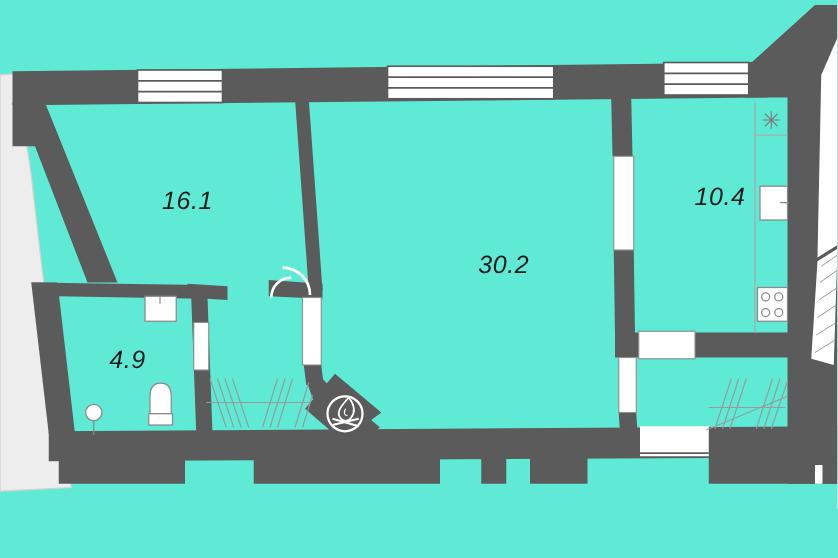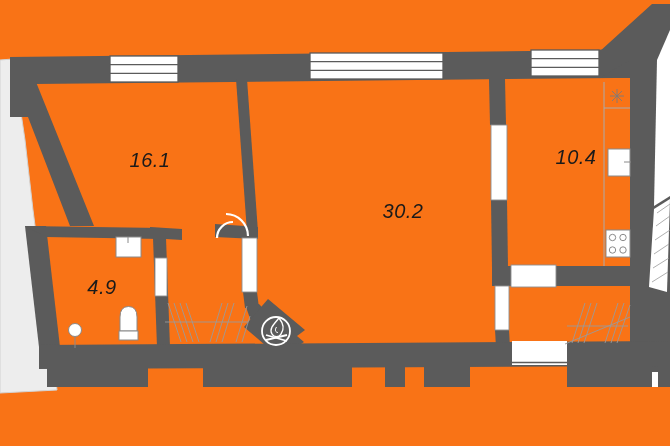--- a/index.html
+++ b/index.html
@@ -1,16 +1,16 @@
 <!DOCTYPE html>
 <html><head>
 <meta charset="utf-8">
 <style>
   html,body{margin:0;padding:0;background:#ffffff;}
-  .stage{width:670px;height:446px;position:relative;overflow:hidden;background:#f97316;}
+  .stage{width:670px;height:446px;position:relative;overflow:hidden;background:#5eead4;}
   svg{display:block;}
   text.room-label{
     font-family:"Liberation Sans", sans-serif;
     font-style:italic;
     font-size:20px;
     letter-spacing:0.5px;
     fill:#1a1a1a;
   }
 </style>
 </head>

